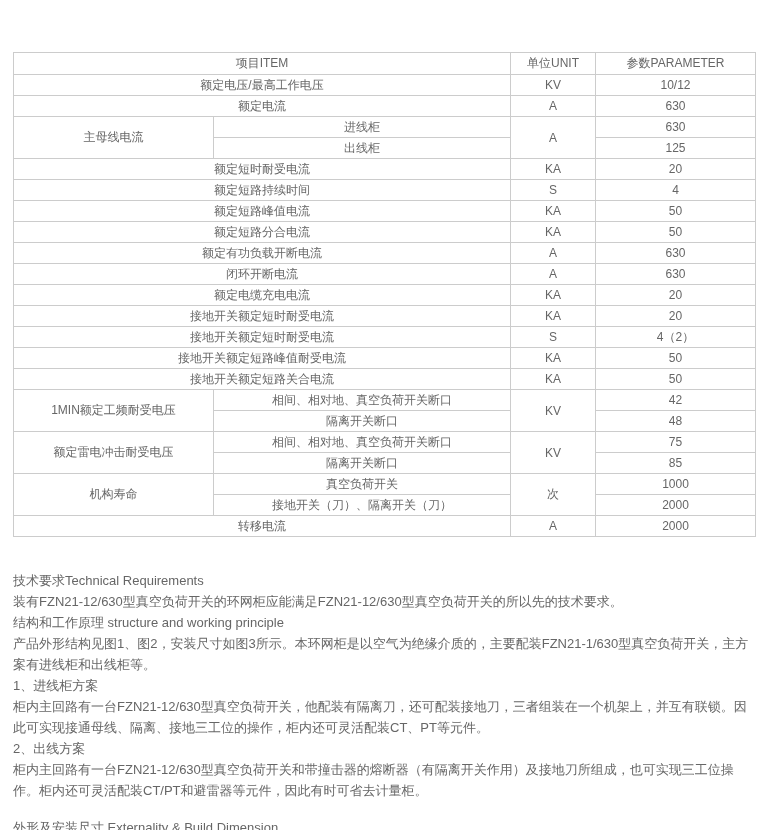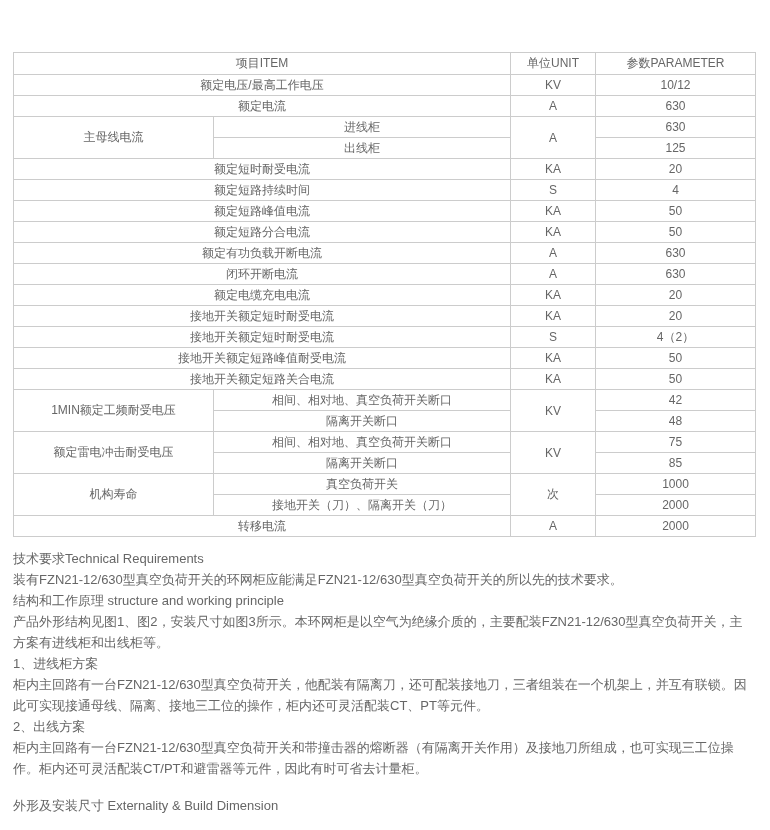--- a/index.html
+++ b/index.html
@@ -38,21 +38,21 @@
   }
   .content {
     width: 742px;
     font-size: 13px;
     line-height: 21px;
     color: #666666;
   }
   .section {
   }
   .section.first {
-    margin-top: 11px;
+    margin-top: 33px;
   }
   .section.last {
     margin-top: 16px;
   }
   .heading, .para {
     margin: 0;
     padding: 0;
   }
 </style>
 </head>
@@ -195,21 +195,21 @@
 
   <div class="content">
 
     <div class="section first">
       <div class="heading">技术要求Technical Requirements</div>
       <div class="para">装有FZN21-12/630型真空负荷开关的环网柜应能满足FZN21-12/630型真空负荷开关的所以先的技术要求。</div>
     </div>
 
     <div class="section">
       <div class="heading">结构和工作原理 structure and working principle</div>
-      <div class="para">产品外形结构见图1、图2，安装尺寸如图3所示。本环网柜是以空气为绝缘介质的，主要配装FZN21-12/630型真空负荷开关，主方案有进线柜和出线柜等。</div>
+      <div class="para">产品外形结构见图1、图2，安装尺寸如图3所示。本环网柜是以空气为绝缘介质的，主要配装FZN21-1/630型真空负荷开关，主方案有进线柜和出线柜等。</div>
       <div class="para">1、进线柜方案</div>
       <div class="para">柜内主回路有一台FZN21-12/630型真空负荷开关，他配装有隔离刀，还可配装接地刀，三者组装在一个机架上，并互有联锁。因此可实现接通母线、隔离、接地三工位的操作，柜内还可灵活配装CT、PT等元件。</div>
       <div class="para">2、出线方案</div>
       <div class="para">柜内主回路有一台FZN21-12/630型真空负荷开关和带撞击器的熔断器（有隔离开关作用）及接地刀所组成，也可实现三工位操作。柜内还可灵活配装CT/PT和避雷器等元件，因此有时可省去计量柜。</div>
     </div>
 
     <div class="section last">
       <div class="heading">外形及安装尺寸 Externality &amp; Build Dimension</div>
     </div>
 

